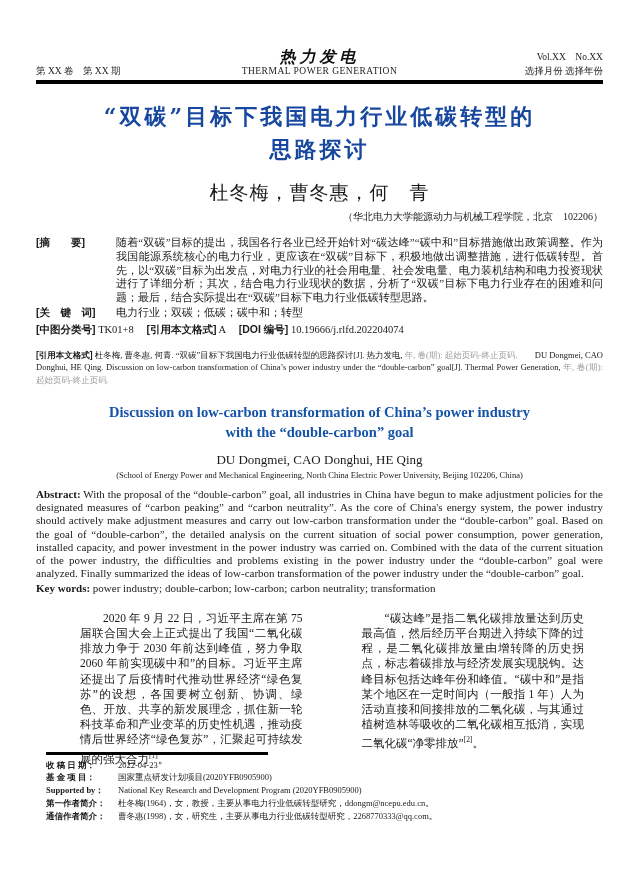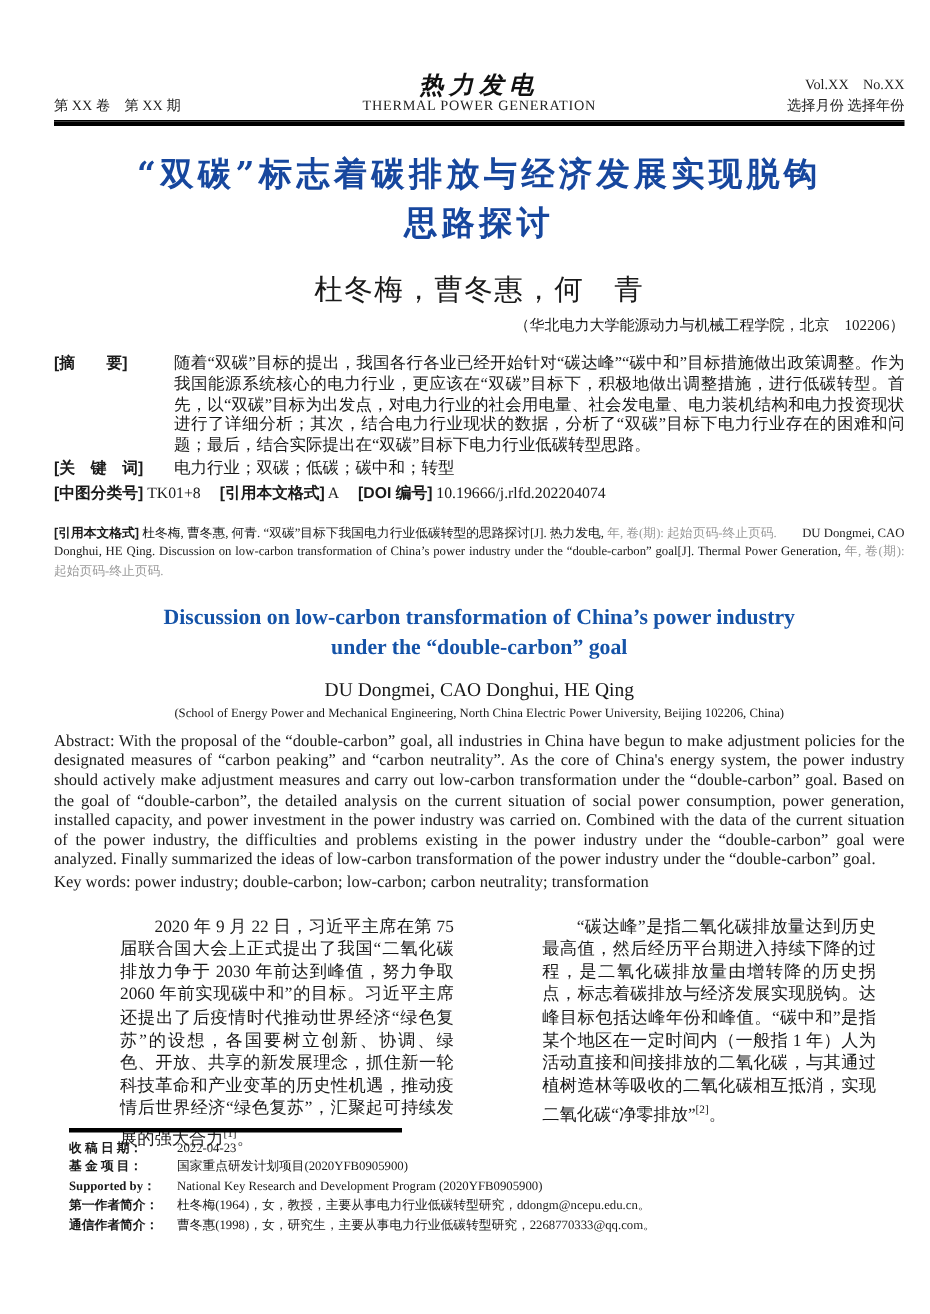--- a/index.html
+++ b/index.html
@@ -45,21 +45,21 @@
   .citation .lbl { font-weight:bold; font-family:"Liberation Sans", sans-serif; }
   .citation .ph { color:#9a9a9a; }
 
   
   .title-en { margin-top:16px; text-align:center; color:#1553a8; font-weight:bold; font-size:14.5px; line-height:20px; }
   .authors-en { margin-top:10px; text-align:center; font-size:13px; }
   .affil-en { margin-top:2px; text-align:center; font-size:8.5px; }
 
   
   .abs-en { margin-top:8px; font-size:11px; line-height:13.2px; text-align:justify; }
-  .abs-en .lbl, .kw-en .lbl { font-weight:normal; }
+  .abs-en .lbl, .kw-en .lbl { font-weight:bold; }
   .kw-en { margin-top:1px; font-size:11px; line-height:13.2px; }
 
   
   .body-cols { margin-top:16px; display:flex; gap:15px; }
   .bcol { width:266.5px; flex:0 0 266.5px; font-size:11.5px; line-height:15.2px; text-align:justify; }
   .bcol p { text-indent:2em;margin-left:44px; }
   sup { font-size:7.5px; }
 
   
   .footnote-area { position:absolute; left:36px; right:36px; top:752px; }
@@ -82,21 +82,21 @@
       <div class="journal-en">THERMAL POWER GENERATION</div>
     </div>
     <div class="col right">
       <div>Vol.XX　No.XX</div>
       <div>选择月份 选择年份</div>
     </div>
   </div>
   <div class="header-rule"></div>
 
   <div class="title-cn">
-    <div>“双碳”标志着碳排放与经济发展实现脱钩</div>
+    <div>“双碳”目标下我国电力行业低碳转型的</div>
     <div>思路探讨</div>
   </div>
 
   <div class="authors-cn">杜冬梅，曹冬惠，何　青</div>
   <div class="affil-cn">（华北电力大学能源动力与机械工程学院，北京　102206）</div>
 
   <div class="meta-block">
     <div class="meta-row">
       <div class="meta-label">[摘　　要]</div>
       <div class="meta-text">随着“双碳”目标的提出，我国各行各业已经开始针对“碳达峰”“碳中和”目标措施做出政策调整。作为我国能源系统核心的电力行业，更应该在“双碳”目标下，积极地做出调整措施，进行低碳转型。首先，以“双碳”目标为出发点，对电力行业的社会用电量、社会发电量、电力装机结构和电力投资现状进行了详细分析；其次，结合电力行业现状的数据，分析了“双碳”目标下电力行业存在的困难和问题；最后，结合实际提出在“双碳”目标下电力行业低碳转型思路。</div>
@@ -115,21 +115,21 @@
     </div>
   </div>
 
   <div class="citation">
     <span class="lbl">[引用本文格式]</span>
     <span>杜冬梅, 曹冬惠, 何青. “双碳”目标下我国电力行业低碳转型的思路探讨[J]. 热力发电, </span><span class="ph">年, 卷(期): 起始页码-终止页码.</span><span>　　</span><span>DU Dongmei, CAO Donghui, HE Qing. Discussion on low-carbon transformation of China’s power industry under the “double-carbon” goal[J]. Thermal Power Generation, </span><span class="ph">年, 卷(期): 起始页码-终止页码.</span>
   </div>
 
   <div class="title-en">
     <div>Discussion on low-carbon transformation of China’s power industry</div>
-    <div>under the “double-carbon” goal</div>
+    <div>with the “double-carbon” goal</div>
   </div>
 
   <div class="authors-en">DU Dongmei, CAO Donghui, HE Qing</div>
   <div class="affil-en">(School of Energy Power and Mechanical Engineering, North China Electric Power University, Beijing 102206, China)</div>
 
   <div class="abs-en">
     <span class="lbl">Abstract:</span><span> With the proposal of the “double-carbon” goal, all industries in China have begun to make adjustment policies for the designated measures of “carbon peaking” and “carbon neutrality”. As the core of China's energy system, the power industry should actively make adjustment measures and carry out low-carbon transformation under the “double-carbon” goal. Based on the goal of “double-carbon”, the detailed analysis on the current situation of social power consumption, power generation, installed capacity, and power investment in the power industry was carried on. Combined with the data of the current situation of the power industry, the difficulties and problems existing in the power industry under the “double-carbon” goal were analyzed. Finally summarized the ideas of low-carbon transformation of the power industry under the “double-carbon” goal.</span>
   </div>
   <div class="kw-en">
     <span class="lbl">Key words:</span><span> power industry; double-carbon; low-carbon; carbon neutrality; transformation</span>

